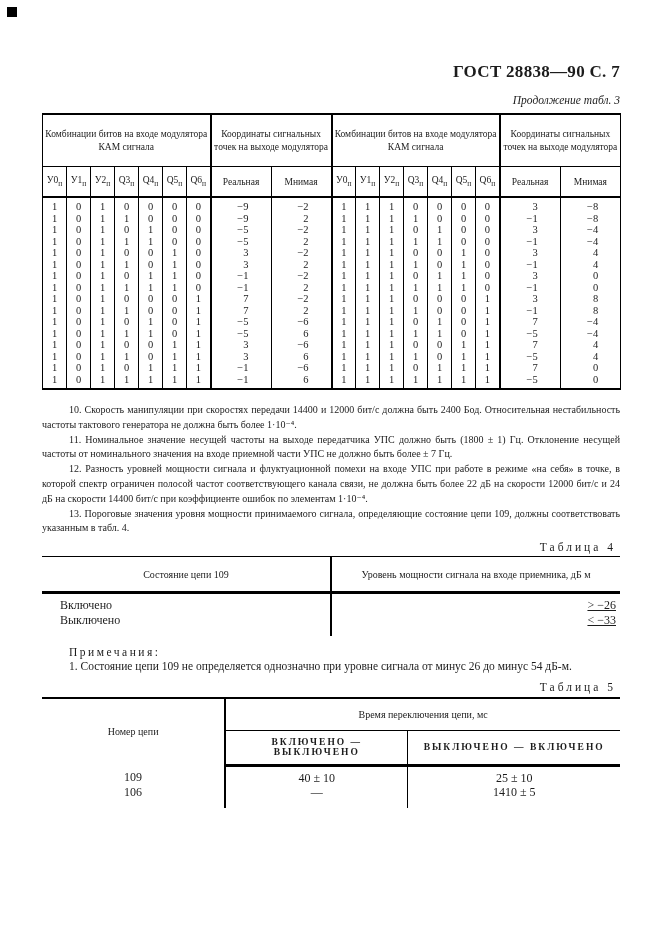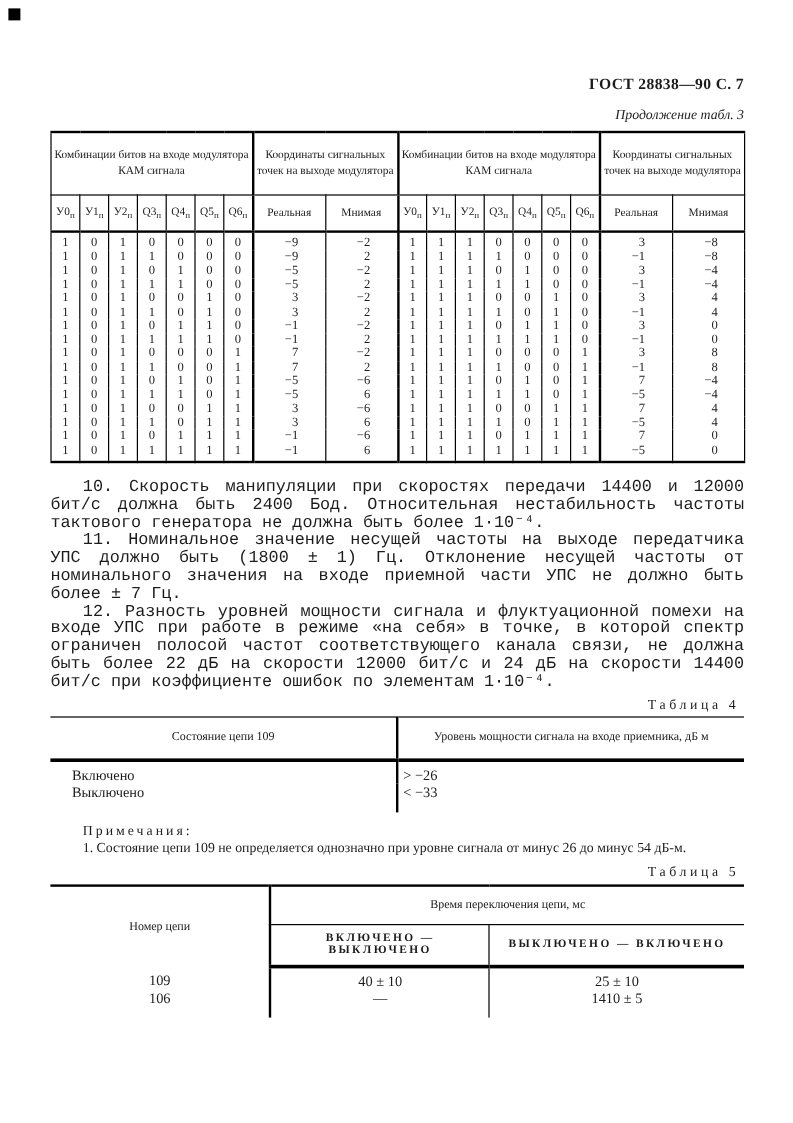--- a/index.html
+++ b/index.html
@@ -9,21 +9,21 @@
     background:#ffffff;
     color:#1c1c1c;
     font-family:"Liberation Serif","DejaVu Serif",serif;
     overflow:hidden;
   }
   .corner-mark{
     position:absolute;left:7px;top:7px;width:10px;height:10px;background:#000;
   }
   .content{position:absolute;left:42px;top:0;width:578px;}
 
-  .gost-header{margin-top:62px;text-align:right;font-weight:bold;font-size:13px;letter-spacing:.3px;}
+  .gost-header{margin-top:62px;text-align:right;font-weight:bold;font-size:17px;letter-spacing:.3px;}
   .t3-caption{margin-top:12px;text-align:right;font-style:italic;font-size:11.5px;}
 
   
   table.t3{
     margin-top:7px;width:578px;border-collapse:collapse;table-layout:fixed;
     border-top:2.5px solid #000;border-bottom:2.5px solid #000;
     border-left:1px solid #000;border-right:1px solid #000;
     font-size:10.5px;
     border-radius:25px;
   }
@@ -39,39 +39,39 @@
     height:11.5px;line-height:11.5px;padding:0;text-align:center;
   }
   .t3 .gL{border-left:2px solid #000 !important;}
   .t3 .mid{border-right:2.5px solid #000 !important;}
   .t3 td.c-coord{text-align:right;padding-right:22px;}
   .t3 tbody tr:first-child td{padding-top:3px;}
   .t3 tbody tr:last-child td{padding-bottom:3px;}
 
   
   .paras{margin-top:13px;}
-  .para{margin:0;text-indent:27px;text-align:justify;font-size:14px;line-height:14.8px;font-family:Liberation Mono, monospace;}
+  .para{margin:0;text-indent:27px;text-align:justify;font-size:10px;line-height:14.8px;}
 
   .tbl-caption{text-align:right;letter-spacing:3px;font-size:11.5px;padding-right:4px;}
   .cap4{margin-top:5px;}
   .cap5{margin-top:7px;}
 
   
   table.t4{
     margin-top:3px;width:578px;border-collapse:collapse;table-layout:fixed;
     border-top:1.5px solid #000;
   }
   .t4 th{
     font-weight:normal;font-size:10px;text-align:center;vertical-align:middle;
     height:30px;border-bottom:3px solid #000;padding:2px 6px;
   }
   .t4 .d1{border-right:2.5px solid #000;}
   .t4 td{font-size:12px;line-height:14.5px;padding:0 4px;border:none;}
   .t4 td.t4-state{text-align:left;padding-left:18px;}
-  .t4 td.t4-val{text-align:left;}
+  .t4 td.t4-val{text-align:right;text-decoration:underline;}
   .t4 tbody tr:first-child td{padding-top:4px;}
   .t4 tbody tr:last-child td{padding-bottom:9px;}
   .t4 td.t4-state.d1{border-right:2.5px solid #000;}
 
   
   .notes{margin-top:9px;font-size:11.5px;line-height:14.2px;}
   .notes-title{margin:0;text-indent:27px;letter-spacing:2.5px;}
   .note{margin:0;text-indent:27px;text-align:justify;}
 
   .para14{margin-top:11px;}
@@ -479,20 +479,21 @@
             <td class="c-coord gL">−5</td>
             <td class="c-coord">0</td>
           </tr>
         </tbody>
     </table>
 
     <div class="paras">
       <p class="para">10. Скорость манипуляции при скоростях передачи 14400 и 12000 бит/с должна быть 2400 Бод. Относительная нестабильность частоты тактового генератора не должна быть более 1·10⁻⁴.</p>
       <p class="para">11. Номинальное значение несущей частоты на выходе передатчика УПС должно быть (1800 ± 1) Гц. Отклонение несущей частоты от номинального значения на входе приемной части УПС не должно быть более ± 7 Гц.</p>
       <p class="para">12. Разность уровней мощности сигнала и флуктуационной помехи на входе УПС при работе в режиме «на себя» в точке, в которой спектр ограничен полосой частот соответствующего канала связи, не должна быть более 22 дБ на скорости 12000 бит/с и 24 дБ на скорости 14400 бит/с при коэффициенте ошибок по элементам 1·10⁻⁴.</p>
+      <p class="para">13. Пороговые значения уровня мощности принимаемого сигнала, определяющие состояние цепи 109, должны соответствовать указанным в табл. 4.</p>
     </div>
 
     <div class="tbl-caption cap4">Таблица 4</div>
 
     <table class="t4">
       <colgroup>
           <col style="width:50%">
           <col style="width:50%">
         </colgroup>
       <thead>

